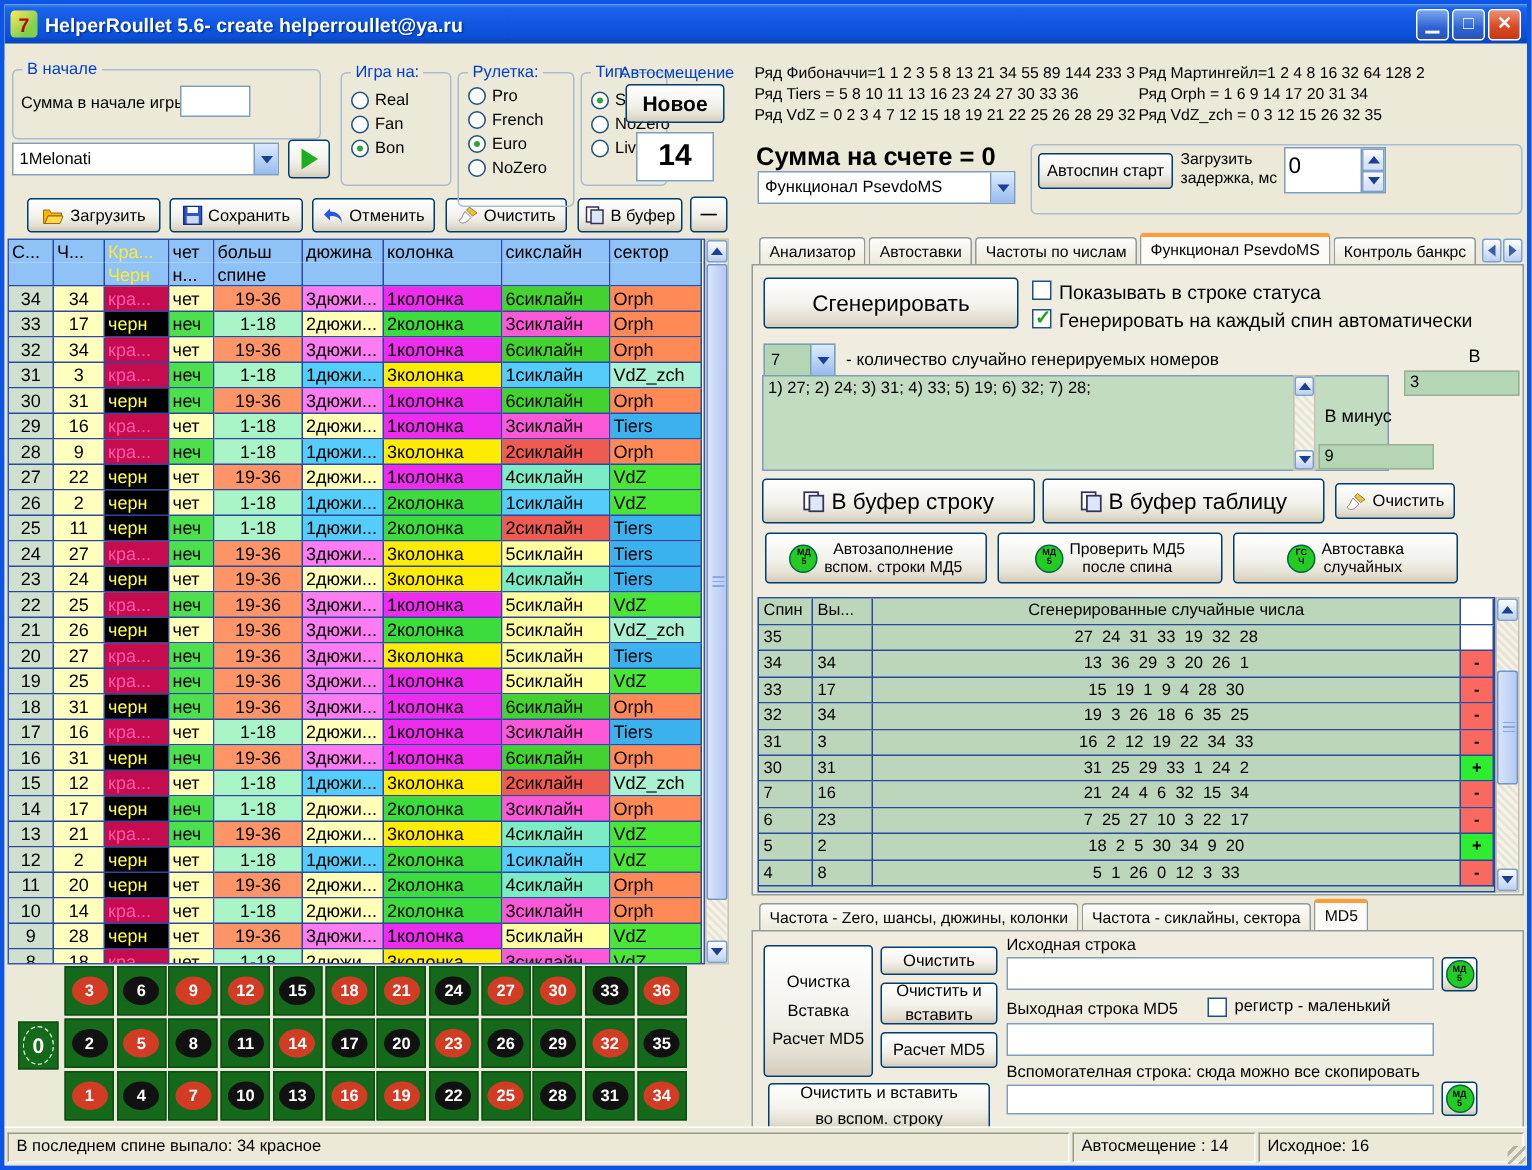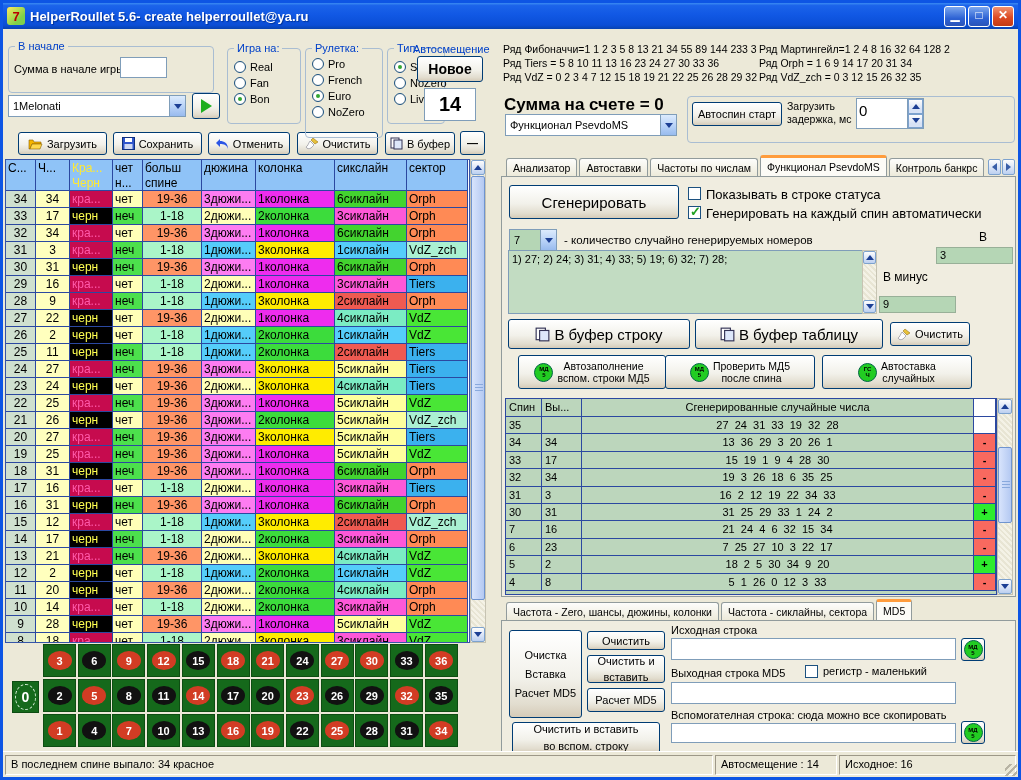--- a/index.html
+++ b/index.html
@@ -771,21 +771,21 @@
       <div class="combo abs" style="left:7px;top:52px;width:48px;height:22px;background:#b5d6b5">
         <div class="cv">7</div>
         <div class="combo-btn">
             <span class="tri-down"></span>
           </div>
       </div>
       <div class="abs" style="left:62px;top:57px;font-size:11.5px">- количество случайно генерируемых номеров</div>
       <div class="abs" style="left:477px;top:53px;font-size:12px">В плюс</div>
       <div class="green-inp" style="left:434px;top:70px;width:77px;height:17px">3</div>
 
-      <div class="gen-area" style="left:6px;top:73px;width:355px;height:64px">1) 27; 2) 24; 3) 31; 4) 33; 5) 19; 6) 32; 7) 28;</div>
+      <div class="gen-area" style="left:6px;top:73px;width:418px;height:64px">1) 27; 2) 24; 3) 31; 4) 33; 5) 19; 6) 32; 7) 28;</div>
       <div class="sb" style="left:360px;top:73px;width:15px;height:64px">
         <div class="sb-arr" style="top:0;width:13px;height:13px">
             <span class="tri-up"></span>
           </div>
         <div class="sb-arr" style="bottom:0;width:13px;height:13px">
             <span class="tri-down"></span>
           </div>
       </div>
       <div class="abs" style="left:381px;top:93px;font-size:12px">В минус</div>
       <div class="green-inp" style="left:377px;top:119px;width:77px;height:17px">9</div>
@@ -805,21 +805,21 @@
         <span>В буфер таблицу</span>
       </div>
       <div class="xbtn abs" style="left:388px;top:145px;width:80px;height:24px">
         <svg class="ico" width="14" height="13" viewBox="0 0 14 13">
             <path d="M8 1l5 4-3 2-4-4z" fill="#e8c23a" stroke="#8a6000" stroke-width=".5"></path>
             <path d="M5 4l4 4-3 3c-2 1-4 1-5-1 2-1 2-3 4-6z" fill="#fdfdfd" stroke="#667" stroke-width=".5"></path>
           </svg>
         <span>Очистить</span>
       </div>
 
-      <div class="xbtn abs" style="left:16px;top:178px;width:148px;height:34px;font-size:10.5px;line-height:12px">
+      <div class="xbtn abs" style="left:8px;top:178px;width:148px;height:34px;font-size:10.5px;line-height:12px">
         <span class="circ-icon">
             <span>МД</span>
             <span>5</span>
           </span>
         <span><span>Автозаполнение</span><br><span>вспом. строки МД5</span></span>
       </div>
       <div class="xbtn abs" style="left:163px;top:178px;width:150px;height:34px;font-size:10.5px;line-height:12px">
         <span class="circ-icon">
             <span>МД</span>
             <span>5</span>

